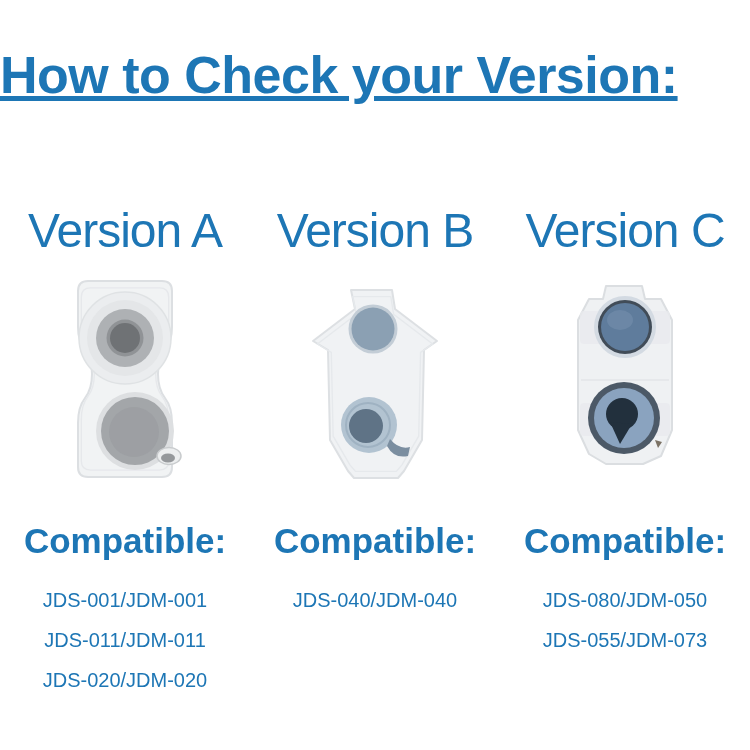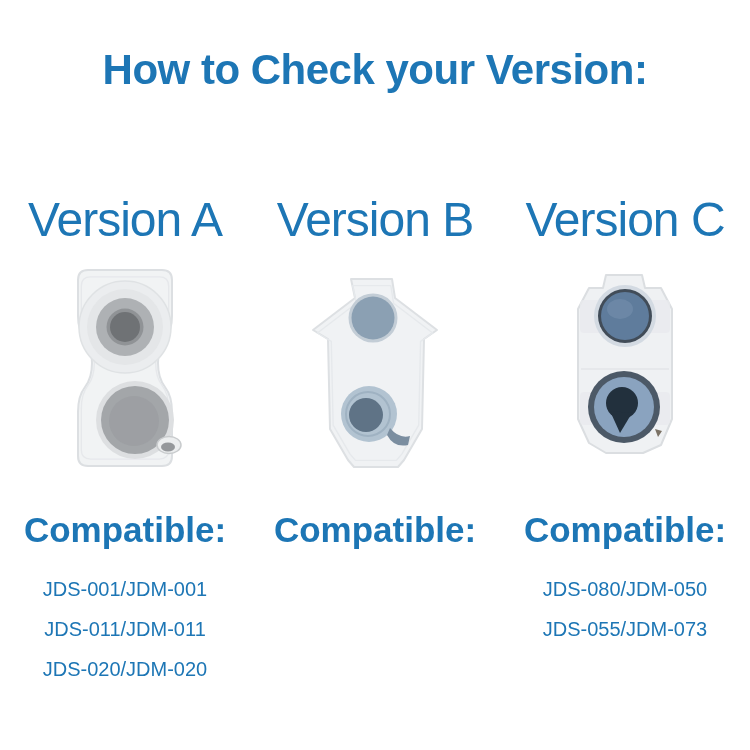--- a/index.html
+++ b/index.html
@@ -8,24 +8,25 @@
   body {
     width: 750px; height: 750px;
     background: #ffffff;
     font-family: "Liberation Sans", "DejaVu Sans", sans-serif;
     color: var(--accent);
     overflow: hidden;
   }
   .page { width: 750px; height: 750px; }
   h1.page-title {
     margin: 0; padding-top: 48px;
-    font-size: 42px; line-height: 1.05;
-    font-weight: bold; text-align: center;
+    font-size: 52px; line-height: 1.05;
+    font-weight: bold; text-align: left;
     letter-spacing: -0.5px;
     color: var(--accent);
+    text-decoration: underline;
   }
   .columns {
     margin-top: 104px;
     display: grid;
     grid-template-columns: 250px 250px 250px;
   }
   .version-col { display: flex; flex-direction: column; align-items: center; }
   h2.version-name {
     margin: 0; font-size: 48px; line-height: 1;
     font-weight: normal; letter-spacing: -1px;
@@ -112,20 +113,21 @@
 
           <circle cx="58" cy="137" r="28" fill="#b2c3d1"></circle>
           <circle cx="57" cy="137" r="22" fill="none" stroke="#9fb2c2" stroke-width="2"></circle>
           <circle cx="55" cy="138" r="17" fill="#5f7386"></circle>
 
           <path d="M 79 151 Q 88 162 99 159 L 97 168 Q 83 171 76 158 Z" fill="#7b8ea0"></path>
         </svg>
       </figure>
       <h3 class="compatible-label">Compatible:</h3>
       <ul class="model-list">
+        <li>JDS-040/JDM-040</li>
       </ul>
     </div>
 
     <div class="version-col">
       <h2 class="version-name">Version C</h2>
       <figure class="pad-figure" aria-label="Translucent silicone octagonal pad with top tab, dark slate-blue contact above and ringed contact with dark teardrop center below">
         <svg class="mt9" width="98" height="182" viewBox="0 0 98 182">
 
           <path d="M 30 2 L 66 2 L 69 15 L 85 15 L 96 36 L 96 146 L 85 172 L 67 180
                    L 30 180 L 13 170 L 2 146 L 2 36 L 13 15 L 27 15 Z" fill="#eff1f3" stroke="#dbdee1" stroke-width="2" stroke-linejoin="round"></path>

